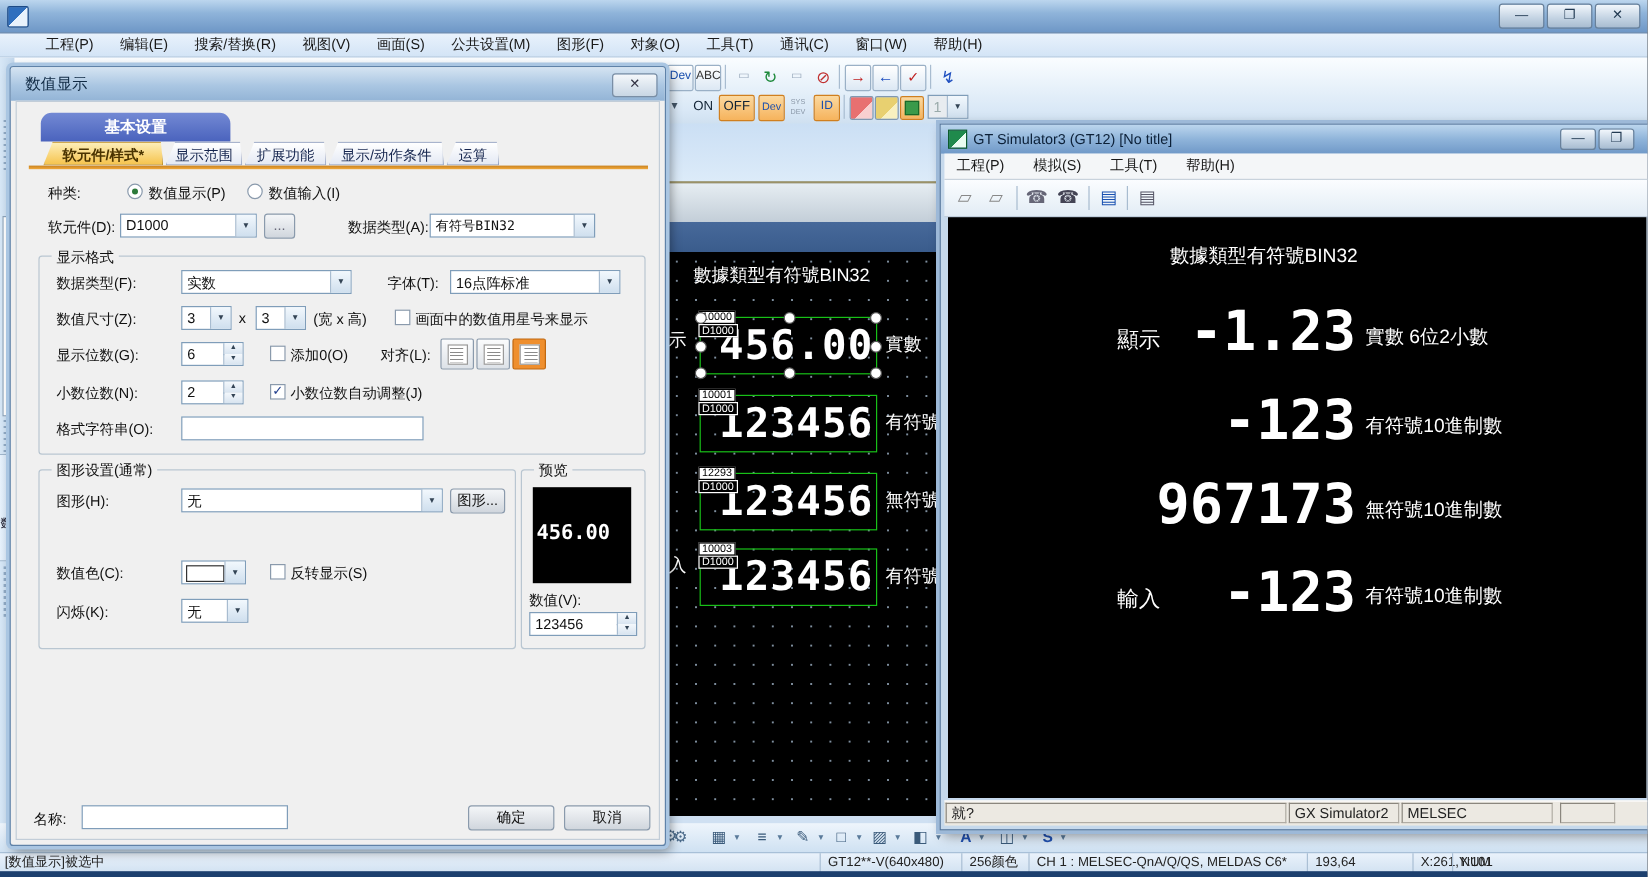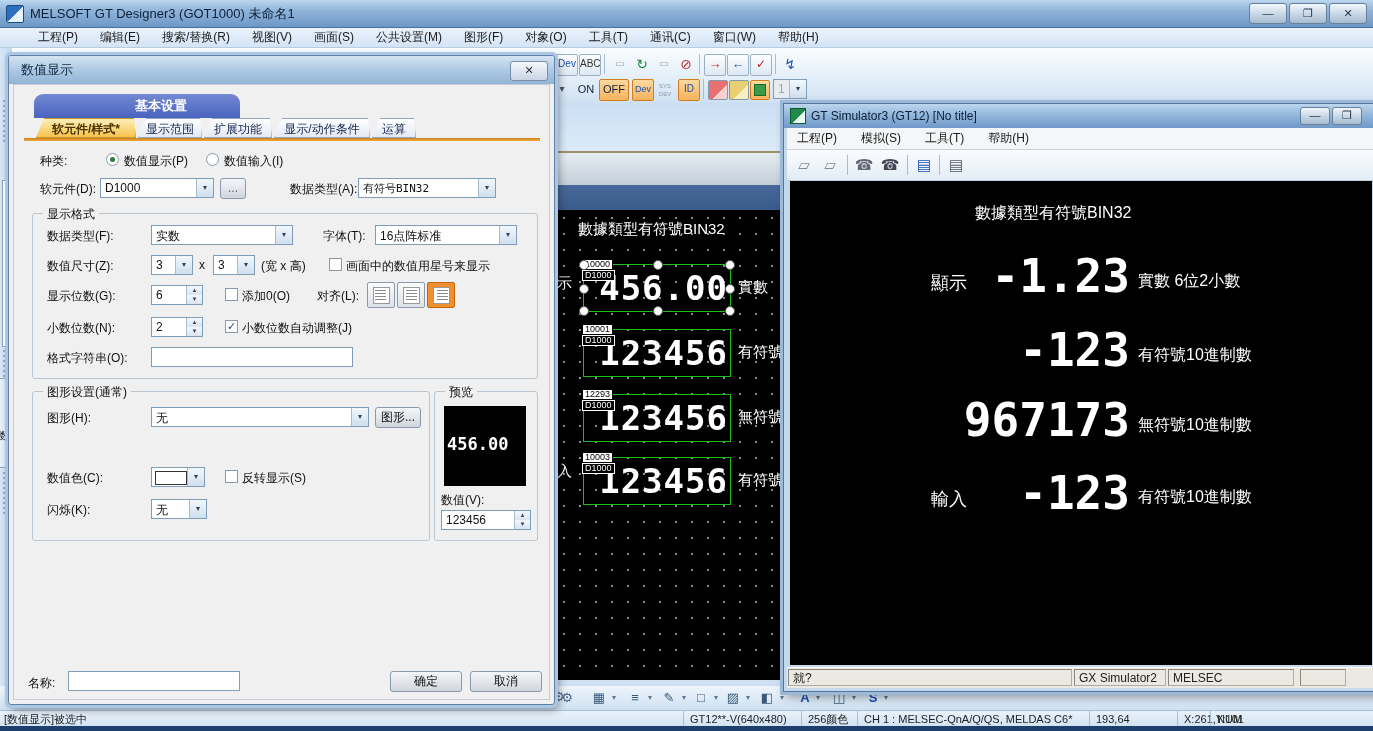--- a/index.html
+++ b/index.html
@@ -126,21 +126,20 @@
   .sseg{position:absolute;top:1px;height:17px;line-height:17px;border:1px solid #b0aca4;border-top-color:#8a867e;border-left-color:#8a867e;
     background:#ece9e2;padding:0 4px;box-sizing:border-box;white-space:nowrap;overflow:hidden;}
 </style>
 </head>
 <body>
 
 <div id="screen">
 
   <div class="abs main-titlebar">
     <div class="app-ico"></div>
-    <div class="main-title">MELSOFT GT Designer3 (GOT1000) 未命名1</div>
     <div class="winbtns">
       <div class="winbtn">—</div>
       <div class="winbtn">❐</div>
       <div class="winbtn">✕</div>
     </div>
   </div>
 
   <div class="abs menubar">
     <span class="menuitem">工程(P)</span>
     <span class="menuitem">编辑(E)</span>
@@ -285,21 +284,21 @@
     <span class="seg" style="left:1177px;width:110px;">X:261,Y:101</span>
     <span class="seg" style="left:1210px;width:86px;">NUM</span>
   </div>
   <div class="abs taskbar"></div>
 
   <div class="abs dialog">
     <div class="dlg-title"><span>数值显示</span></div>
     <div class="dlg-close">✕</div>
     <div class="dlg-body">
 
-      <div class="tabhdr basic" style="left:20px;top:9px;width:158px;padding-left:48px;">基本设置</div>
+      <div class="tabhdr basic" style="left:20px;top:9px;width:158px;">基本设置</div>
 
       <div class="tab active" style="left:22px;top:33px;width:100px;">软元件/样式*</div>
       <div class="tab" style="left:124px;top:33px;width:64px;">显示范围</div>
       <div class="tab" style="left:190px;top:33px;width:68px;">扩展功能</div>
       <div class="tab" style="left:260px;top:33px;width:96px;">显示/动作条件</div>
       <div class="tab" style="left:358px;top:33px;width:44px;">运算</div>
       <div class="goldline" style="left:10px;top:53px;width:516px;"></div>
 
       <span class="lab" style="left:26px;top:68px;">种类:</span>
       <span class="radio sel" style="left:92px;top:68px;"></span>

